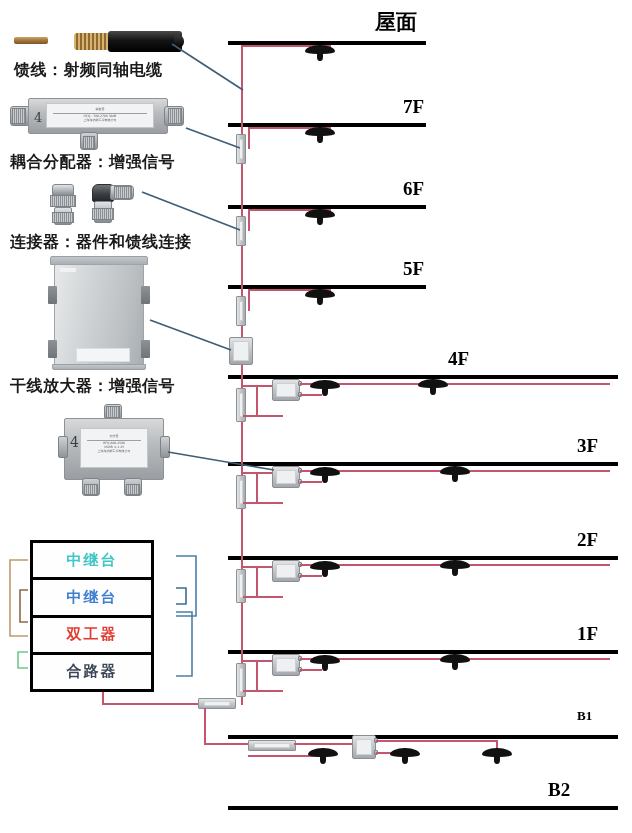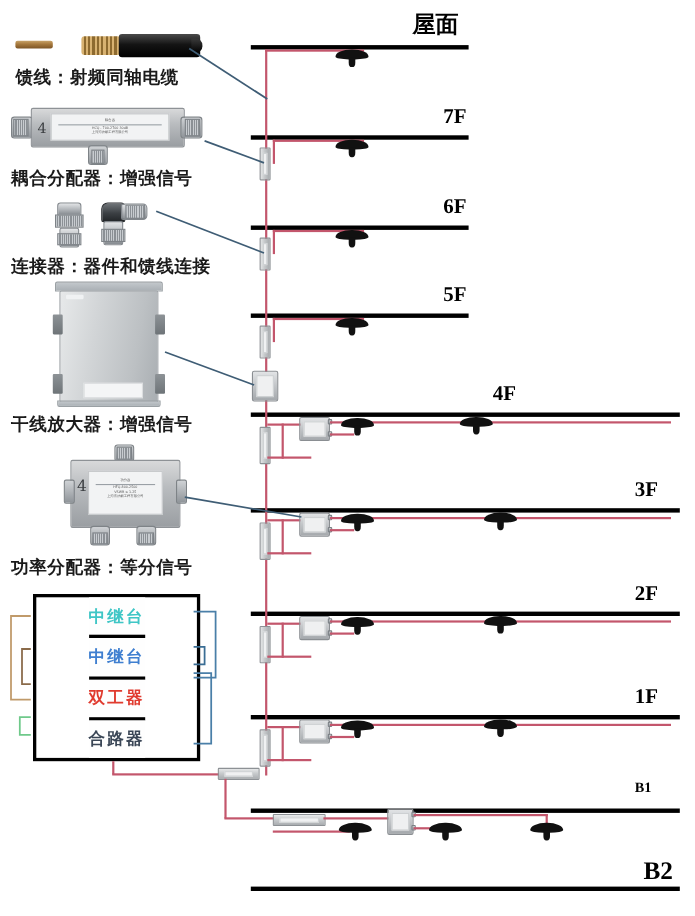--- a/index.html
+++ b/index.html
@@ -304,23 +304,22 @@
       <div class="tx">上海海德能工程有限公司</div>
     </div>
     <div class="abs" style="left:12px; top:30px; font-size:14px; color:#3c3f42; font-family:'DejaVu Serif',serif;">4</div>
     <div class="dev-port" style="left:0px; top:32px; width:10px; height:22px;"></div>
     <div class="dev-port" style="left:102px; top:32px; width:10px; height:22px;"></div>
     <div class="dev-port" style="left:24px; top:74px; width:18px; height:18px; border-radius:3px;"></div>
     <div class="knurl" style="left:26px; top:80px; width:14px; height:11px;"></div>
     <div class="dev-port" style="left:66px; top:74px; width:18px; height:18px; border-radius:3px;"></div>
     <div class="knurl" style="left:68px; top:80px; width:14px; height:11px;"></div>
   </div>
-  <div class="caption" style="left:10px; top:506px; font-size:16px;">功率分配器：等分信号</div>
-
-  <div class="legend-box" style="left:30px; top:540px; width:152px; height:152px;align-items:center;">
+
+  <div class="legend-box" style="left:30px; top:540px; width:124px; height:152px;">
     <div class="legend-row">
       <span style="color:#3fc6c6;">中继台</span>
     </div>
     <div class="legend-row">
       <span style="color:#3f7fd0;">中继台</span>
     </div>
     <div class="legend-row">
       <span style="color:#e03b2f;">双工器</span>
     </div>
     <div class="legend-row">
@@ -341,21 +340,21 @@
 
   <div class="floor-label" style="left:375px; top:8px;  font-size:21px;">屋面</div>
   <div class="floor-label" style="left:403px; top:96px; font-size:19px;">7F</div>
   <div class="floor-label" style="left:403px; top:178px; font-size:19px;">6F</div>
   <div class="floor-label" style="left:403px; top:258px; font-size:19px;">5F</div>
   <div class="floor-label" style="left:408px; top:348px; font-size:19px;margin-left:40px;">4F</div>
   <div class="floor-label" style="left:577px; top:435px; font-size:19px;">3F</div>
   <div class="floor-label" style="left:577px; top:529px; font-size:19px;">2F</div>
   <div class="floor-label" style="left:577px; top:623px; font-size:19px;">1F</div>
   <div class="floor-label" style="left:577px; top:708px; font-size:13px;">B1</div>
-  <div class="floor-label" style="left:585px; top:779px; font-size:23px;">B2</div>
+  <div class="floor-label" style="left:548px; top:779px; font-size:19px;">B2</div>
 
   <div class="feed feed-v" style="left:241px; top:45px; height:660px;"></div>
 
   <div class="feed feed-h" style="left:241px; top:45px; width:90px;"></div>
 
   <div class="feed feed-h" style="left:248px; top:127px; width:83px;"></div>
   <div class="feed feed-v" style="left:248px; top:127px; height:22px;"></div>
   <div class="coupler-v" style="left:236px; top:134px; height:30px;"></div>
 
   <div class="feed feed-h" style="left:248px; top:209px; width:83px;"></div>

